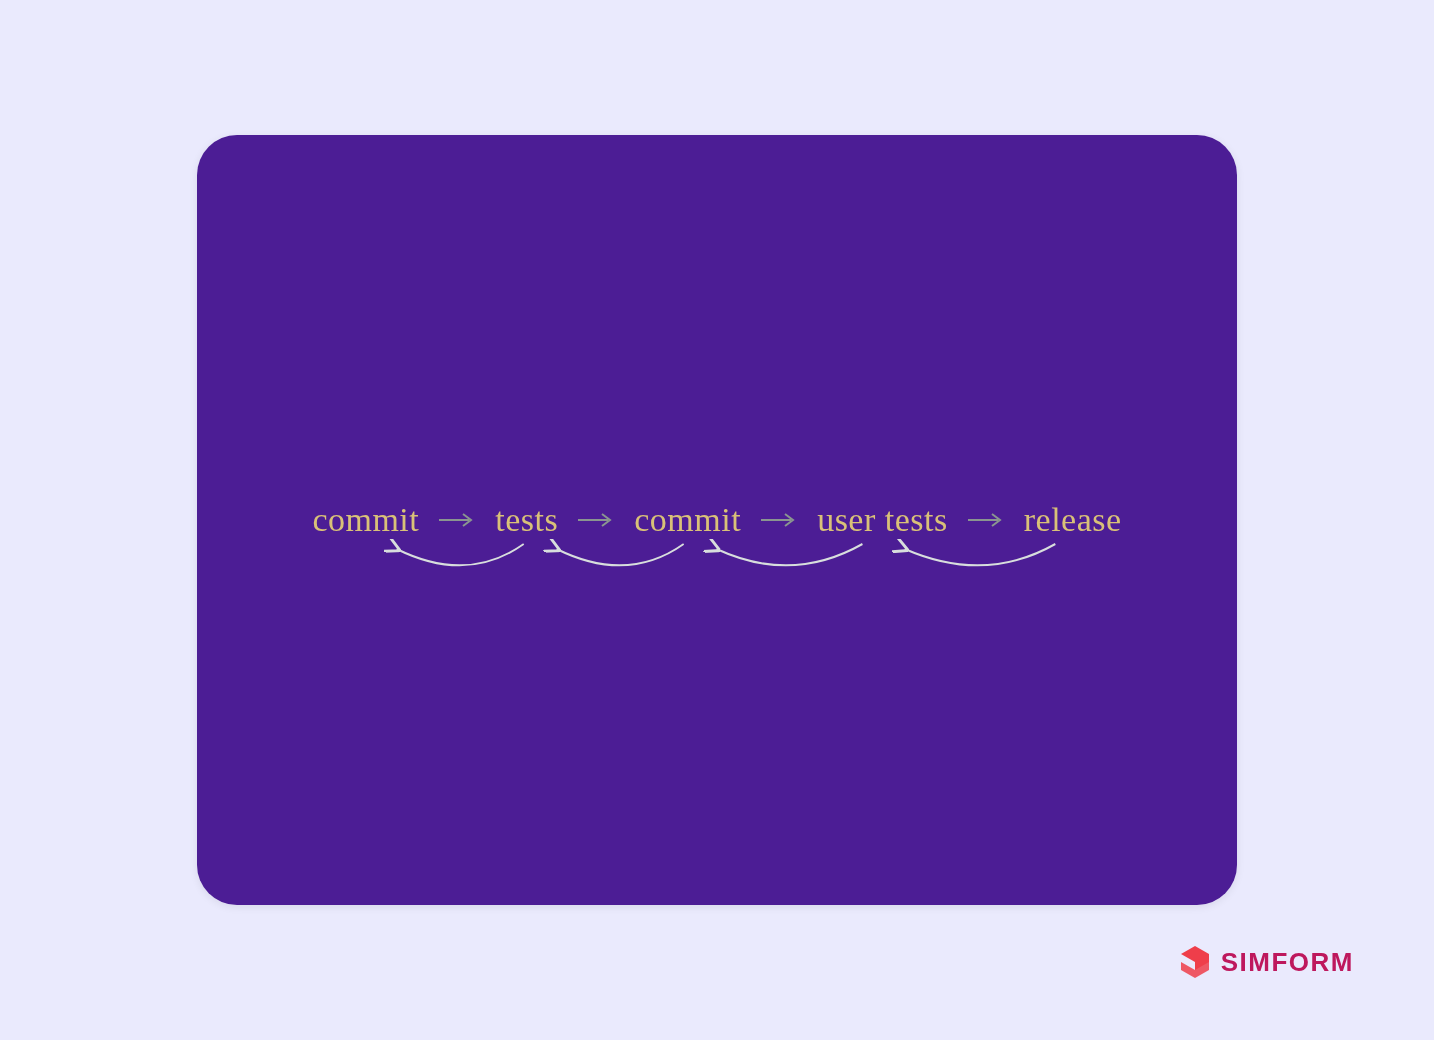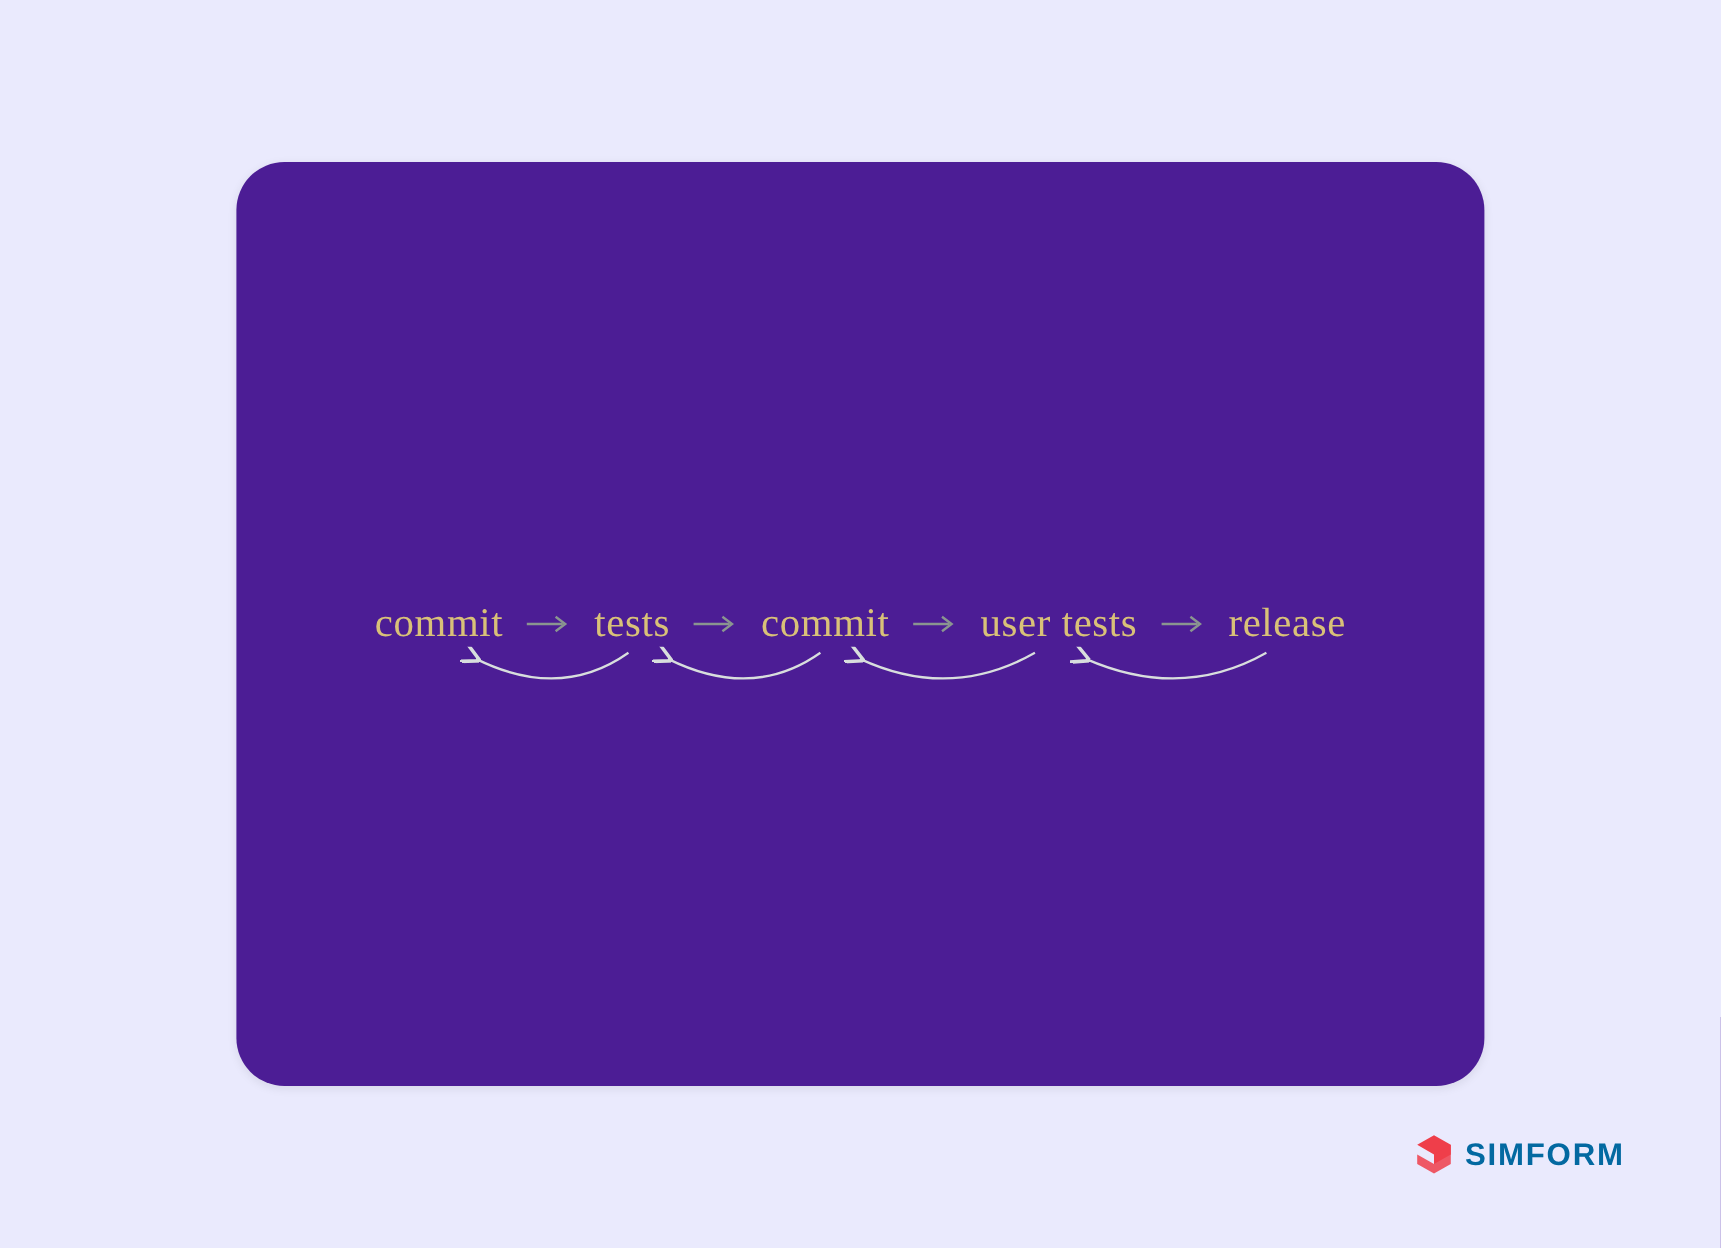--- a/index.html
+++ b/index.html
@@ -66,21 +66,21 @@
       right: 80px;
       display: flex;
       align-items: center;
       gap: 8px;
     }
     .brand-icon {
       width: 36px;
       height: 36px;
     }
     .brand-text {
-      color: #0369a1;
+      color: #be185d;
       font-family: Arial, sans-serif;
       font-weight: 700;
       font-size: 26px;
       letter-spacing: 1.5px;
     }
   </style>
 </head>
 <body>
 
 <div class="card">

